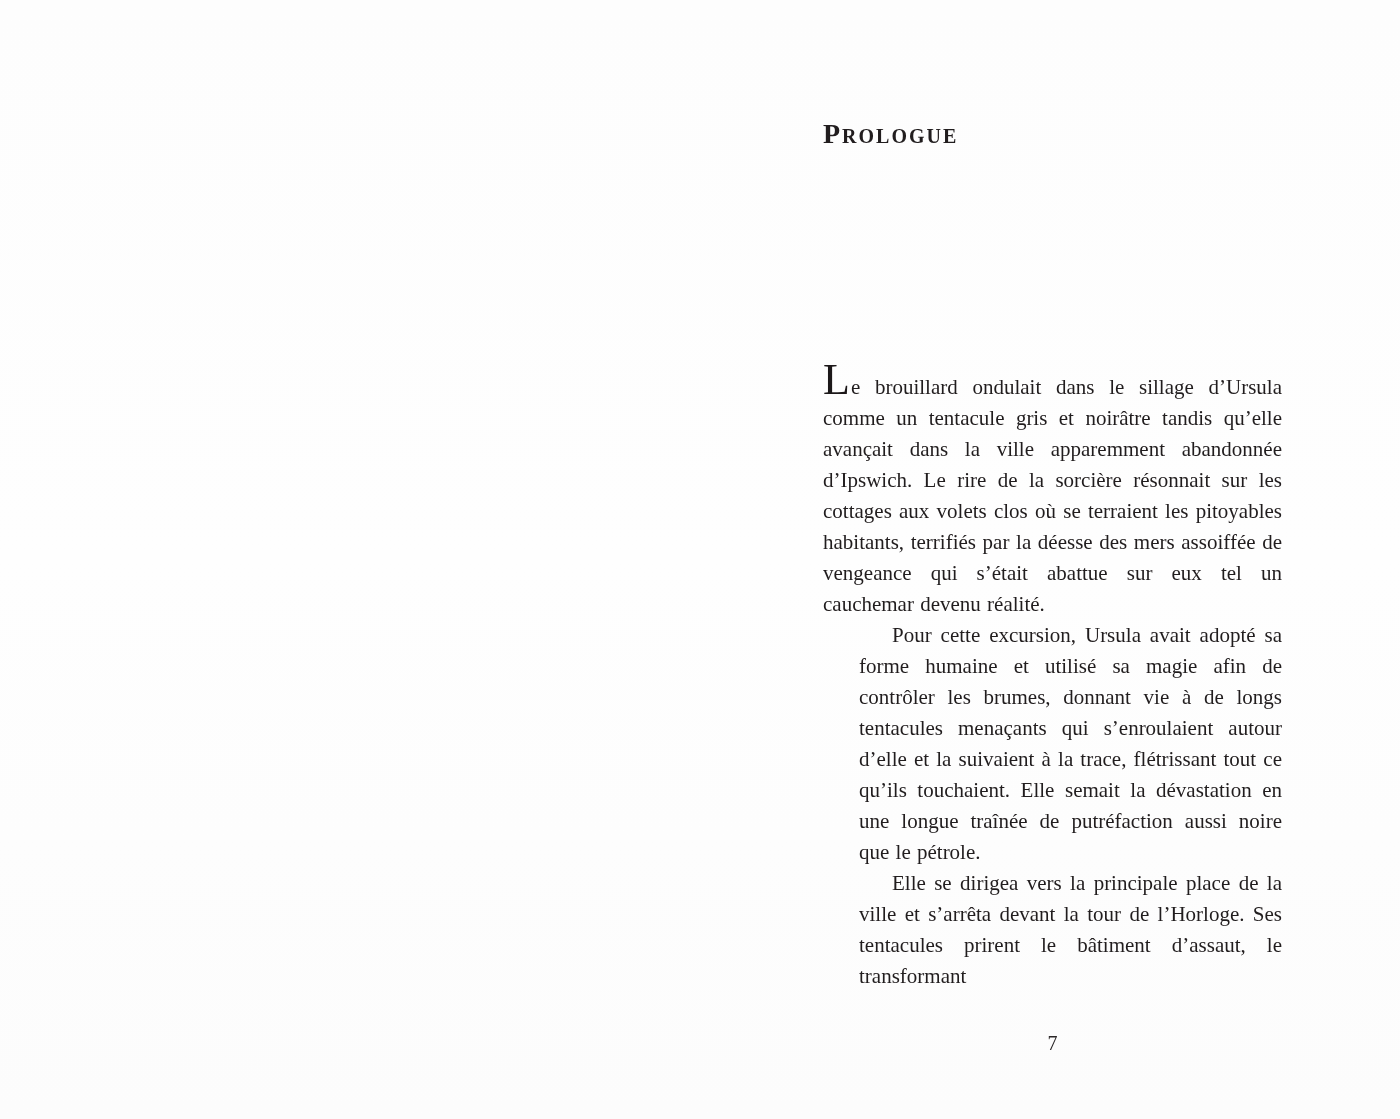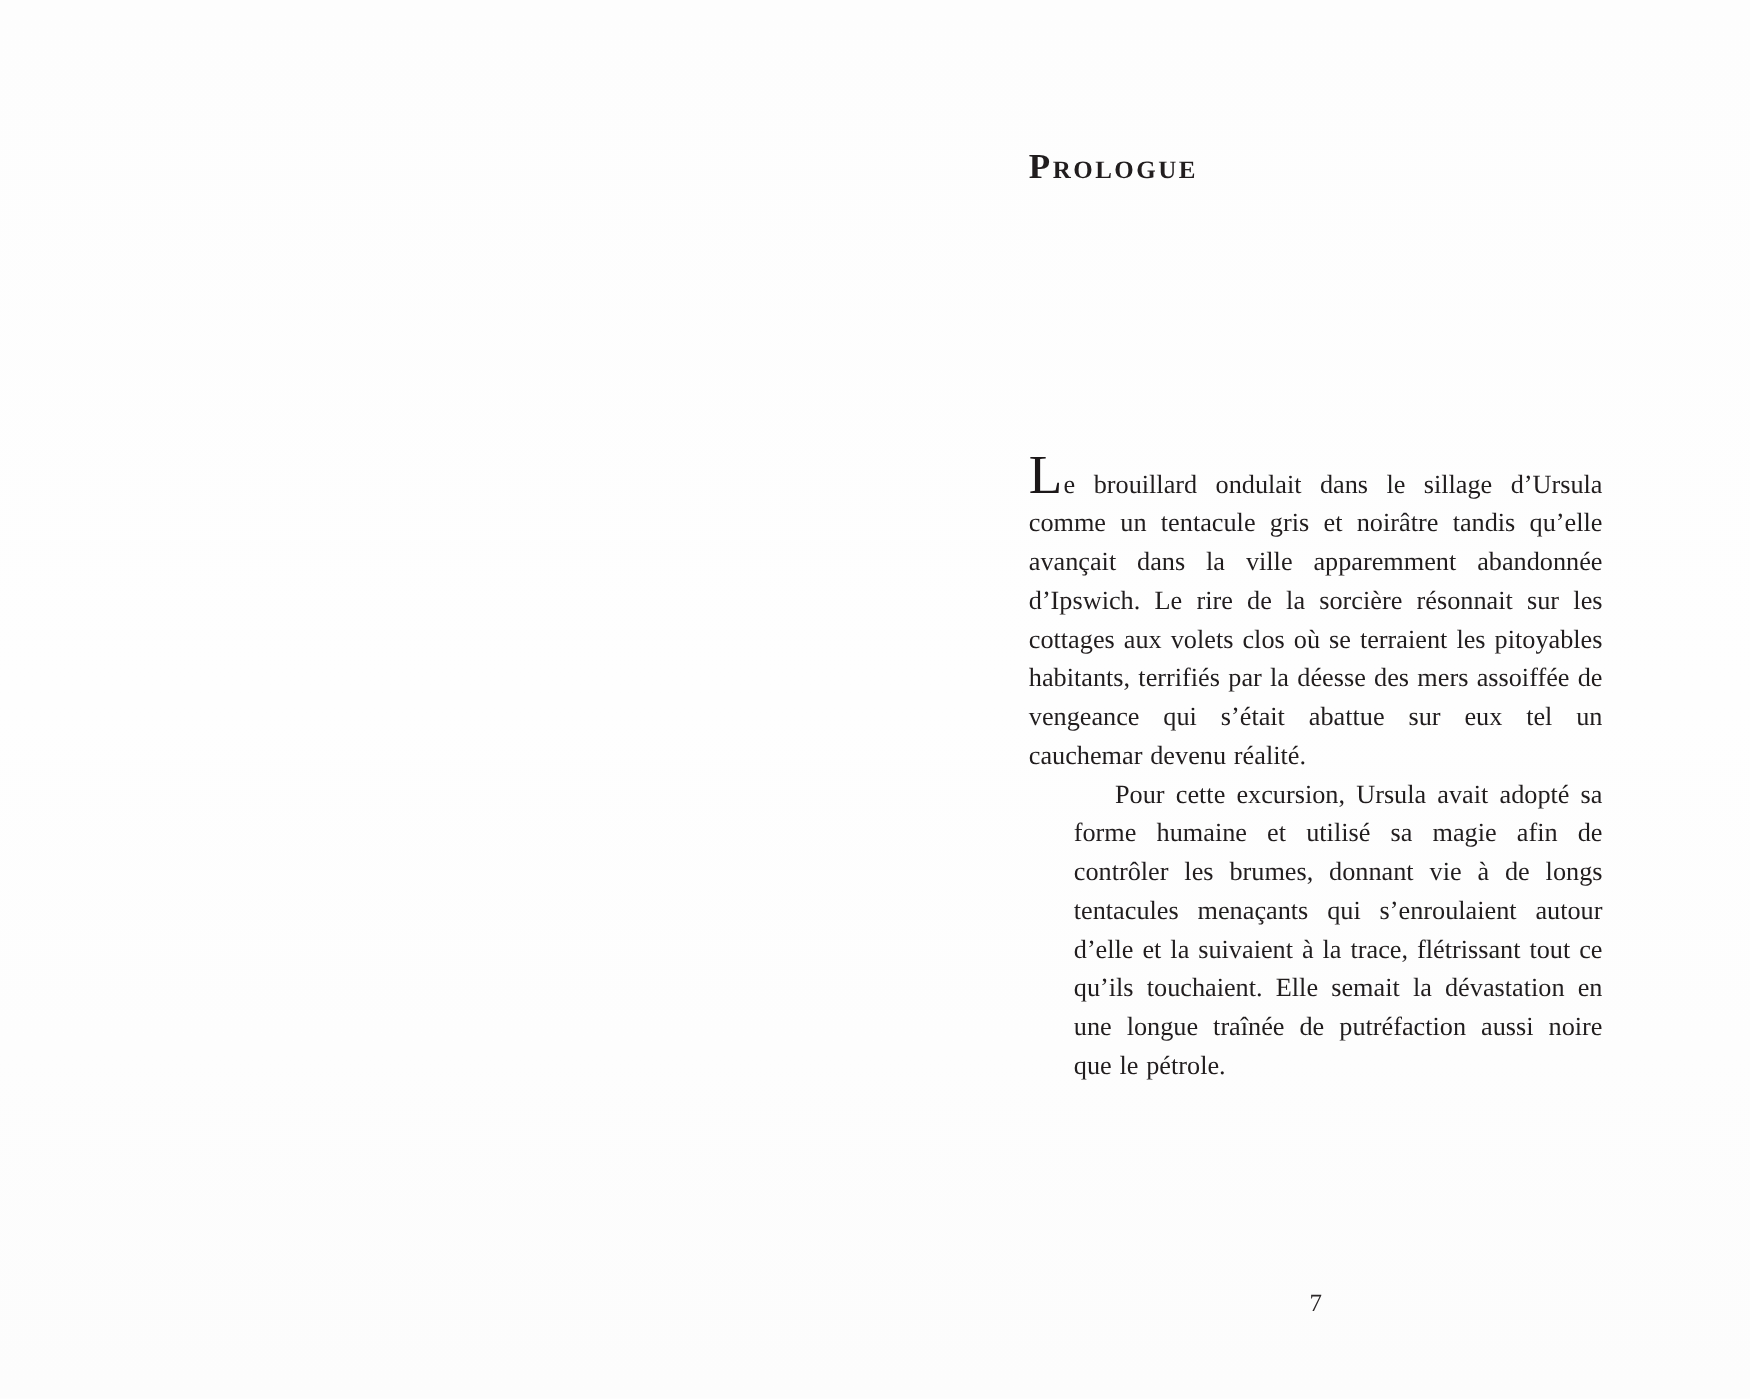--- a/index.html
+++ b/index.html
@@ -75,17 +75,18 @@
 </head>
 <body>
 
 <div class="scan-canvas">
 
   <h1 class="chapter-heading">Prologue</h1>
 
   <div class="text-block">
     <p class="opening">Le brouillard ondulait dans le sillage d’Ursula comme un tentacule gris et noirâtre tandis qu’elle avançait dans la ville apparemment abandonnée d’Ipswich. Le rire de la sorcière résonnait sur les cottages aux volets clos où se terraient les pitoyables habitants, terrifiés par la déesse des mers assoiffée de vengeance qui s’était abattue sur eux tel un cauchemar devenu réalité.</p>
     <p class="indent">Pour cette excursion, Ursula avait adopté sa forme humaine et utilisé sa magie afin de contrôler les brumes, donnant vie à de longs tentacules menaçants qui s’enroulaient autour d’elle et la suivaient à la trace, flétrissant tout ce qu’ils touchaient. Elle semait la dévastation en une longue traînée de putréfaction aussi noire que le pétrole.</p>
+    <p class="indent">Elle se dirigea vers la principale place de la ville et s’arrêta devant la tour de l’Horloge. Ses tentacules prirent le bâtiment d’assaut, le transformant</p>
   </div>
 
   <div class="page-number">7</div>
 
 </div>
 
 </body></html>

